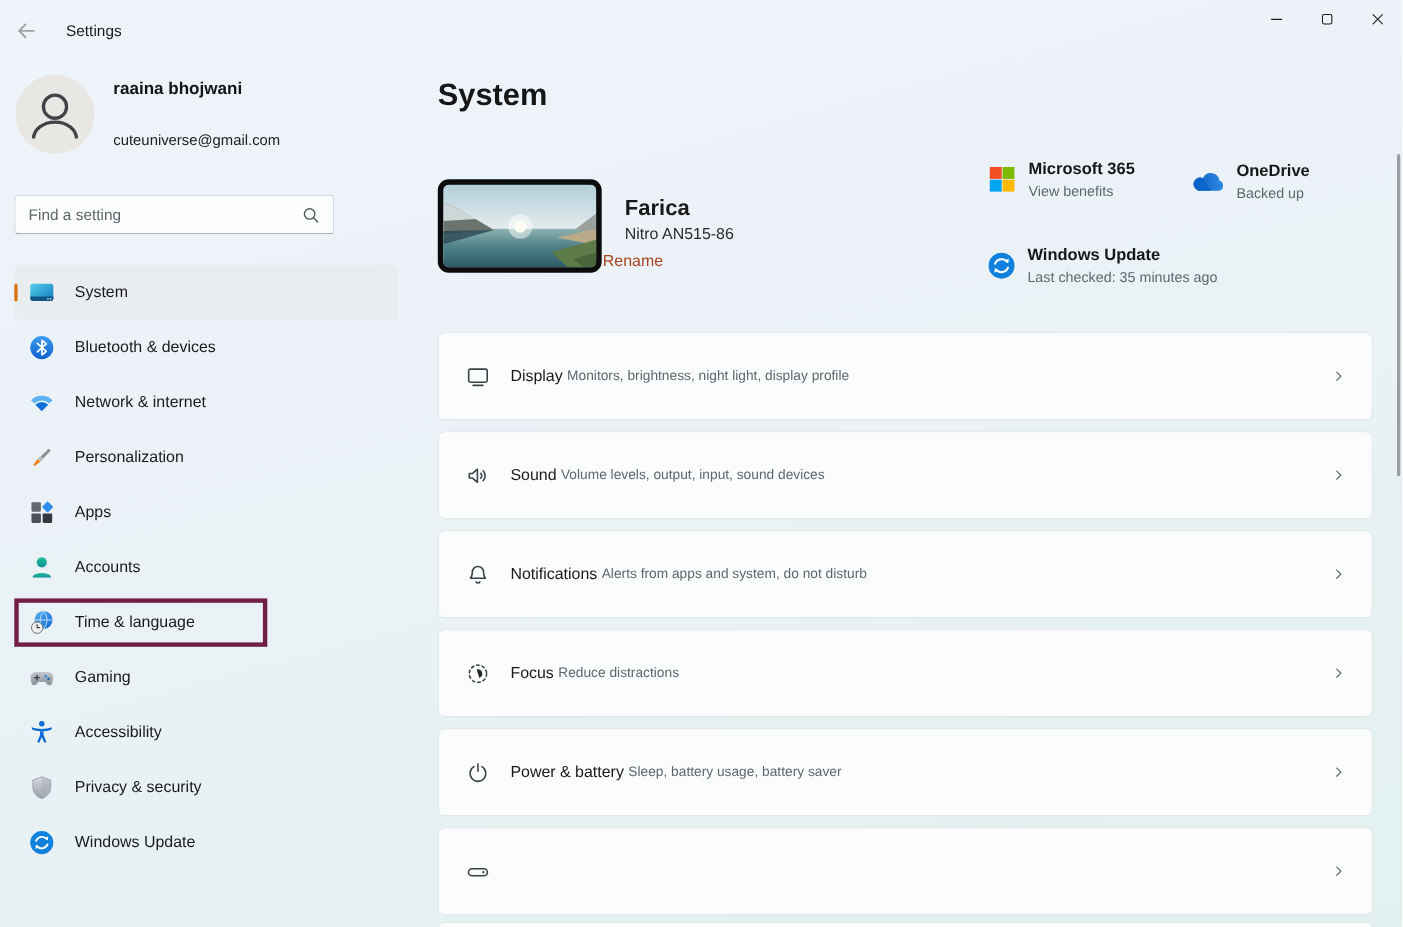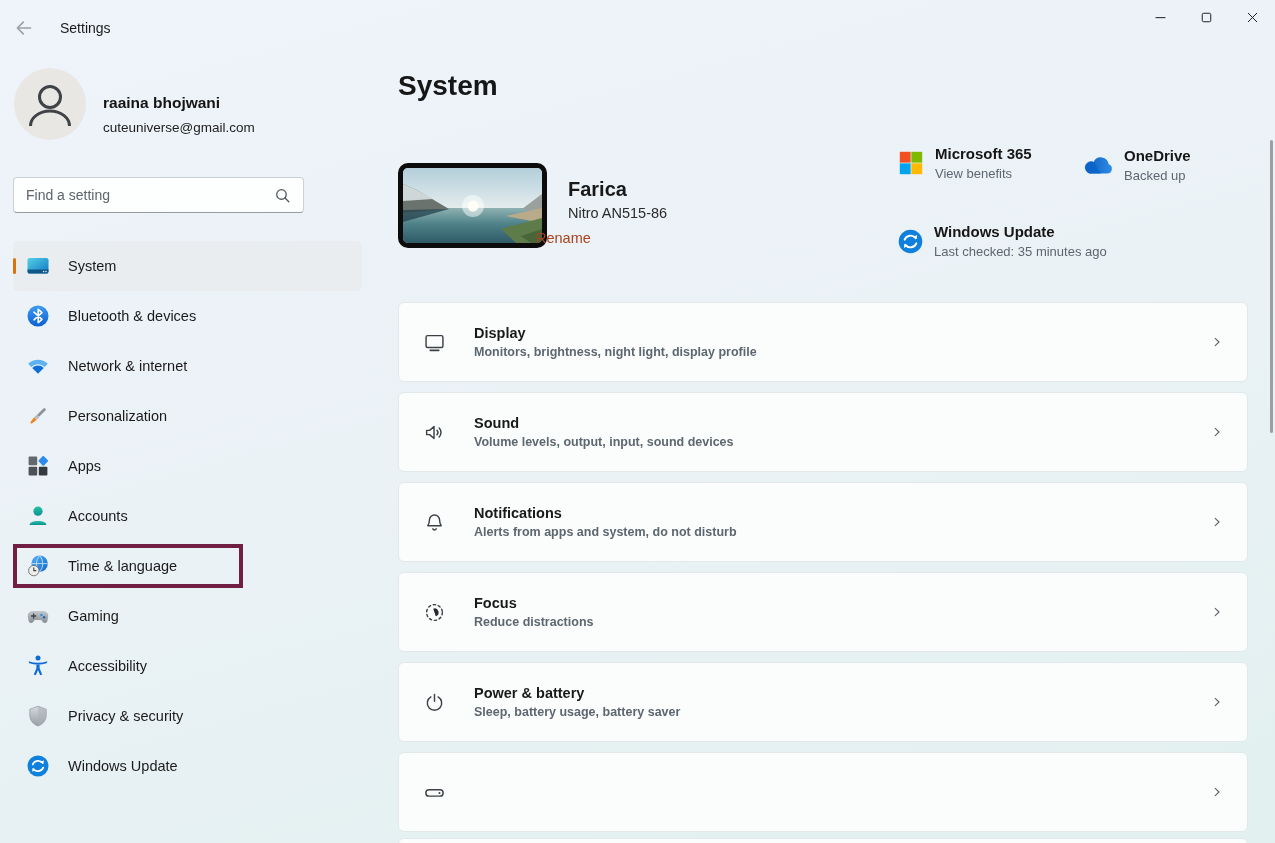--- a/index.html
+++ b/index.html
@@ -16,21 +16,21 @@
   .back-btn { position:absolute; left:13px; top:17px; width:22px; height:22px; }
   .app-title { position:absolute; left:60px; top:20px; font-size:14px; color:#1b1b1b; }
   .win-controls { position:absolute; top:0; right:0; display:flex; }
   .win-btn { width:46px; height:34px; display:flex; align-items:center; justify-content:center; background:transparent; border:0; cursor:default; }
   .win-btn span { width:17px; height:17px; display:block; }
 
   
   .avatar { position:absolute; left:14px; top:68px; width:72px; height:72px; border-radius:50%;
             background:#e9e7e4; display:flex; align-items:center; justify-content:center; overflow:hidden; }
   .avatar span { width:72px; height:72px; display:block; }
-  .profile-name  { position:absolute; left:103px; top:94px;  font-size:15.5px; font-weight:bold; color:#141414; }
+  .profile-name  { position:absolute; left:103px; top:72px;  font-size:15.5px; font-weight:bold; color:#141414; }
   .profile-email { position:absolute; left:103px; top:120px; font-size:13.5px; color:#212121; }
 
   
   .search-box { position:absolute; left:13px; top:177px; width:291px; height:36px;
     background:#fdfefe; border:1px solid #cad0d4; border-bottom-color:#959ba1; border-radius:4px;
     display:flex; align-items:center; padding:0 12px; }
   .search-box input { flex:1; border:0; outline:none; background:transparent; font-size:14px;
     font-family:inherit; color:#1a1a1a; }
   .search-box input::placeholder { color:#5f646a; opacity:1; }
   .search-glyph { width:17px; height:17px; flex:0 0 17px; }
@@ -48,40 +48,40 @@
   .ann { display:none; }
   .annotated .ann { display:block; position:absolute; left:0; top:3px; width:230px; height:44px;
     border:4px solid #701f42; pointer-events:none; }
 
   
   .page-title { position:absolute; left:398px; top:70px; font-size:28px; font-weight:600; color:#161616; }
   .thumb { position:absolute; left:398px; top:163px; width:149px; height:85px;
     border:5px solid #0c0c0c; border-radius:10px; overflow:hidden; background:#9db8c0; }
   .device-name  { position:absolute; left:568px; top:178px; font-size:20px; font-weight:600; color:#191919; }
   .device-model { position:absolute; left:568px; top:205px; font-size:14.5px; color:#2b2b2b; }
-  .rename-link  { position:absolute; left:536px; top:230px; font-size:14.5px; color:#a9431e; cursor:pointer; }
+  .rename-link  { position:absolute; left:548px; top:230px; font-size:14.5px; color:#a9431e; cursor:pointer; }
 
   
   .status { position:absolute; display:flex; align-items:center; gap:10px; }
   .status-microsoft-365 { left:897px; top:145px; }
   .status-onedrive      { left:1082px; top:147px; }
   .status-windows-update{ left:897px; top:223px; }
   .stic { width:28px; height:28px; flex:0 0 28px; }
   .status-onedrive .stic { width:32px; height:21px; flex-basis:32px; }
   .status-windows-update .stic { width:27px; height:27px; flex-basis:27px; }
   .sttxt { display:flex; flex-direction:column; gap:4px; }
   .stt { font-size:15px; font-weight:bold; color:#161616; }
   .sts { font-size:13px; color:#5d6770; }
 
   
   .cards { position:absolute; left:398px; top:302px; width:850px; }
   .card { display:flex; align-items:center; height:80px; margin-bottom:10px;
     background:#fbfdfd; border:1px solid #e2e8ea; border-radius:6px; padding:0 22px 0 24px; cursor:default; }
   .ric { width:23px; height:23px; flex:0 0 23px; }
-  .txt { display:flex; flex-direction:column; gap:4px; margin-left:28px;font-weight:bold; }
+  .txt { display:flex; flex-direction:row; gap:4px; margin-left:18px; }
   .t { font-size:14.5px; color:#191919; }
   .s { font-size:12.5px; color:#5d6770; }
   .chev { margin-left:auto; width:16px; height:16px; flex:0 0 16px; }
   .card-partial { position:absolute; left:398px; top:838px; width:850px; height:40px;
     background:#fbfdfd; border:1px solid #e2e8ea; border-radius:6px; }
 
   .scrollbar { position:absolute; right:2px; top:140px; width:3px; height:293px;
     background:#9b9fa3; border-radius:3px; }
 </style>
 </head>

